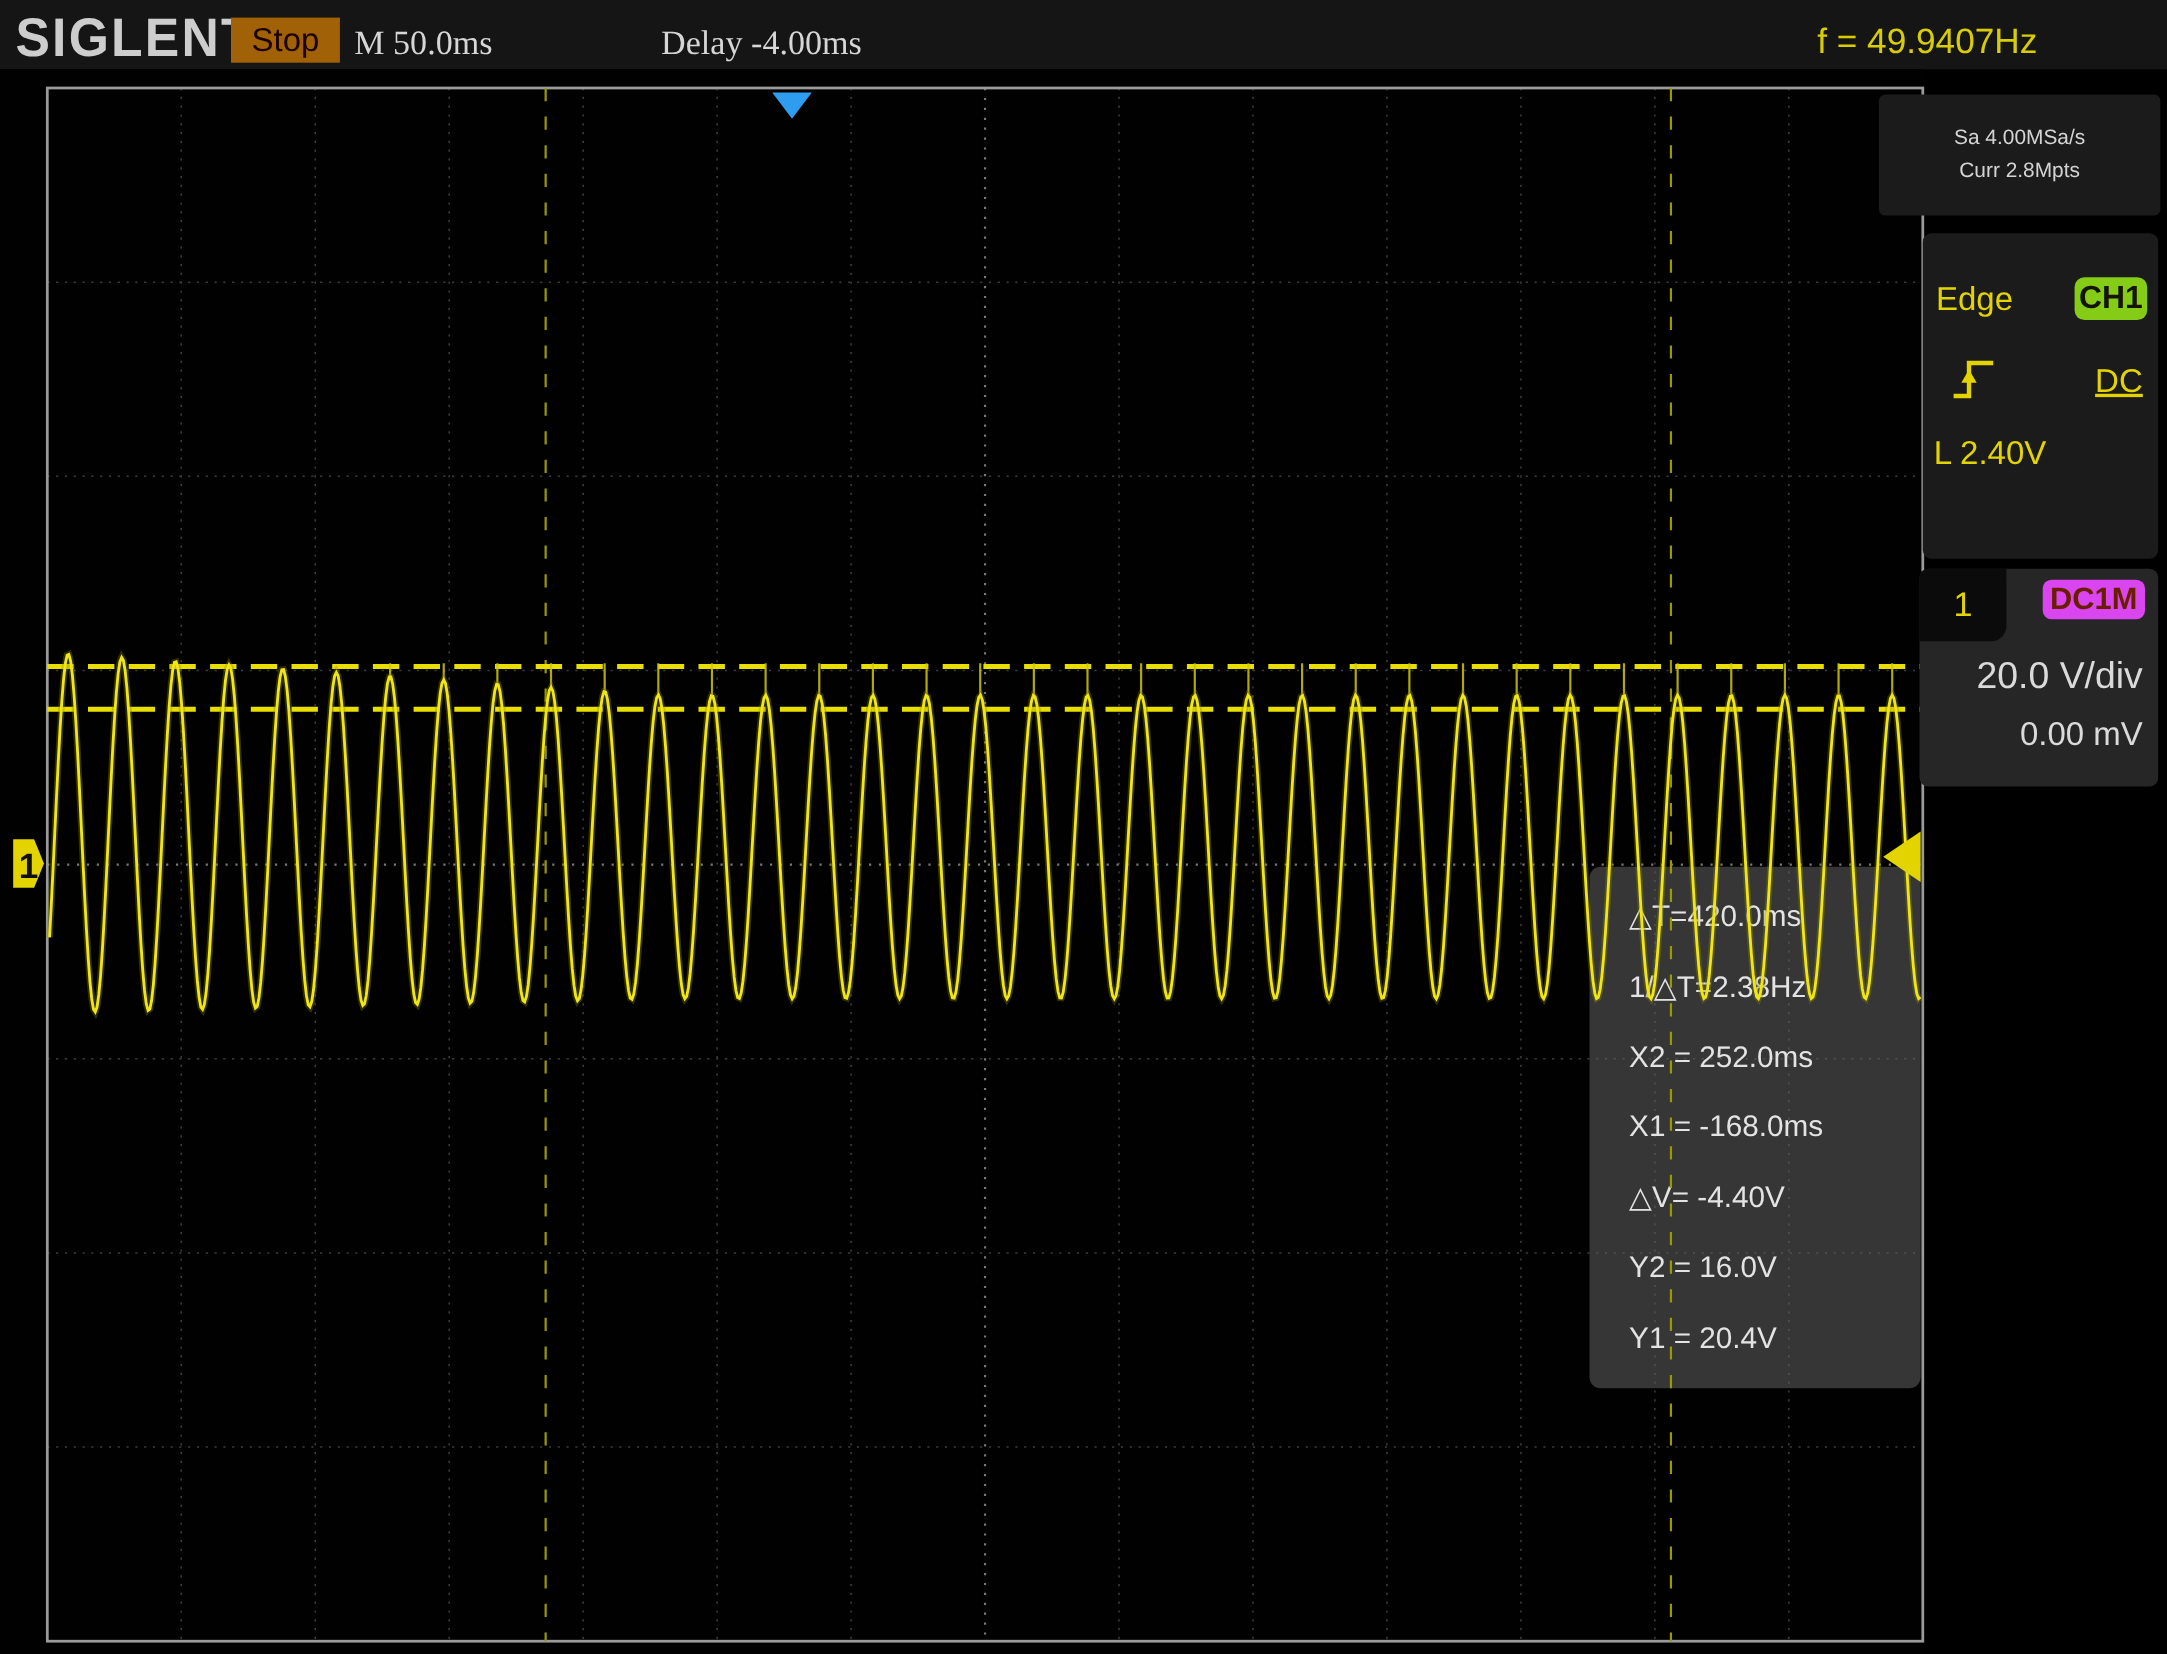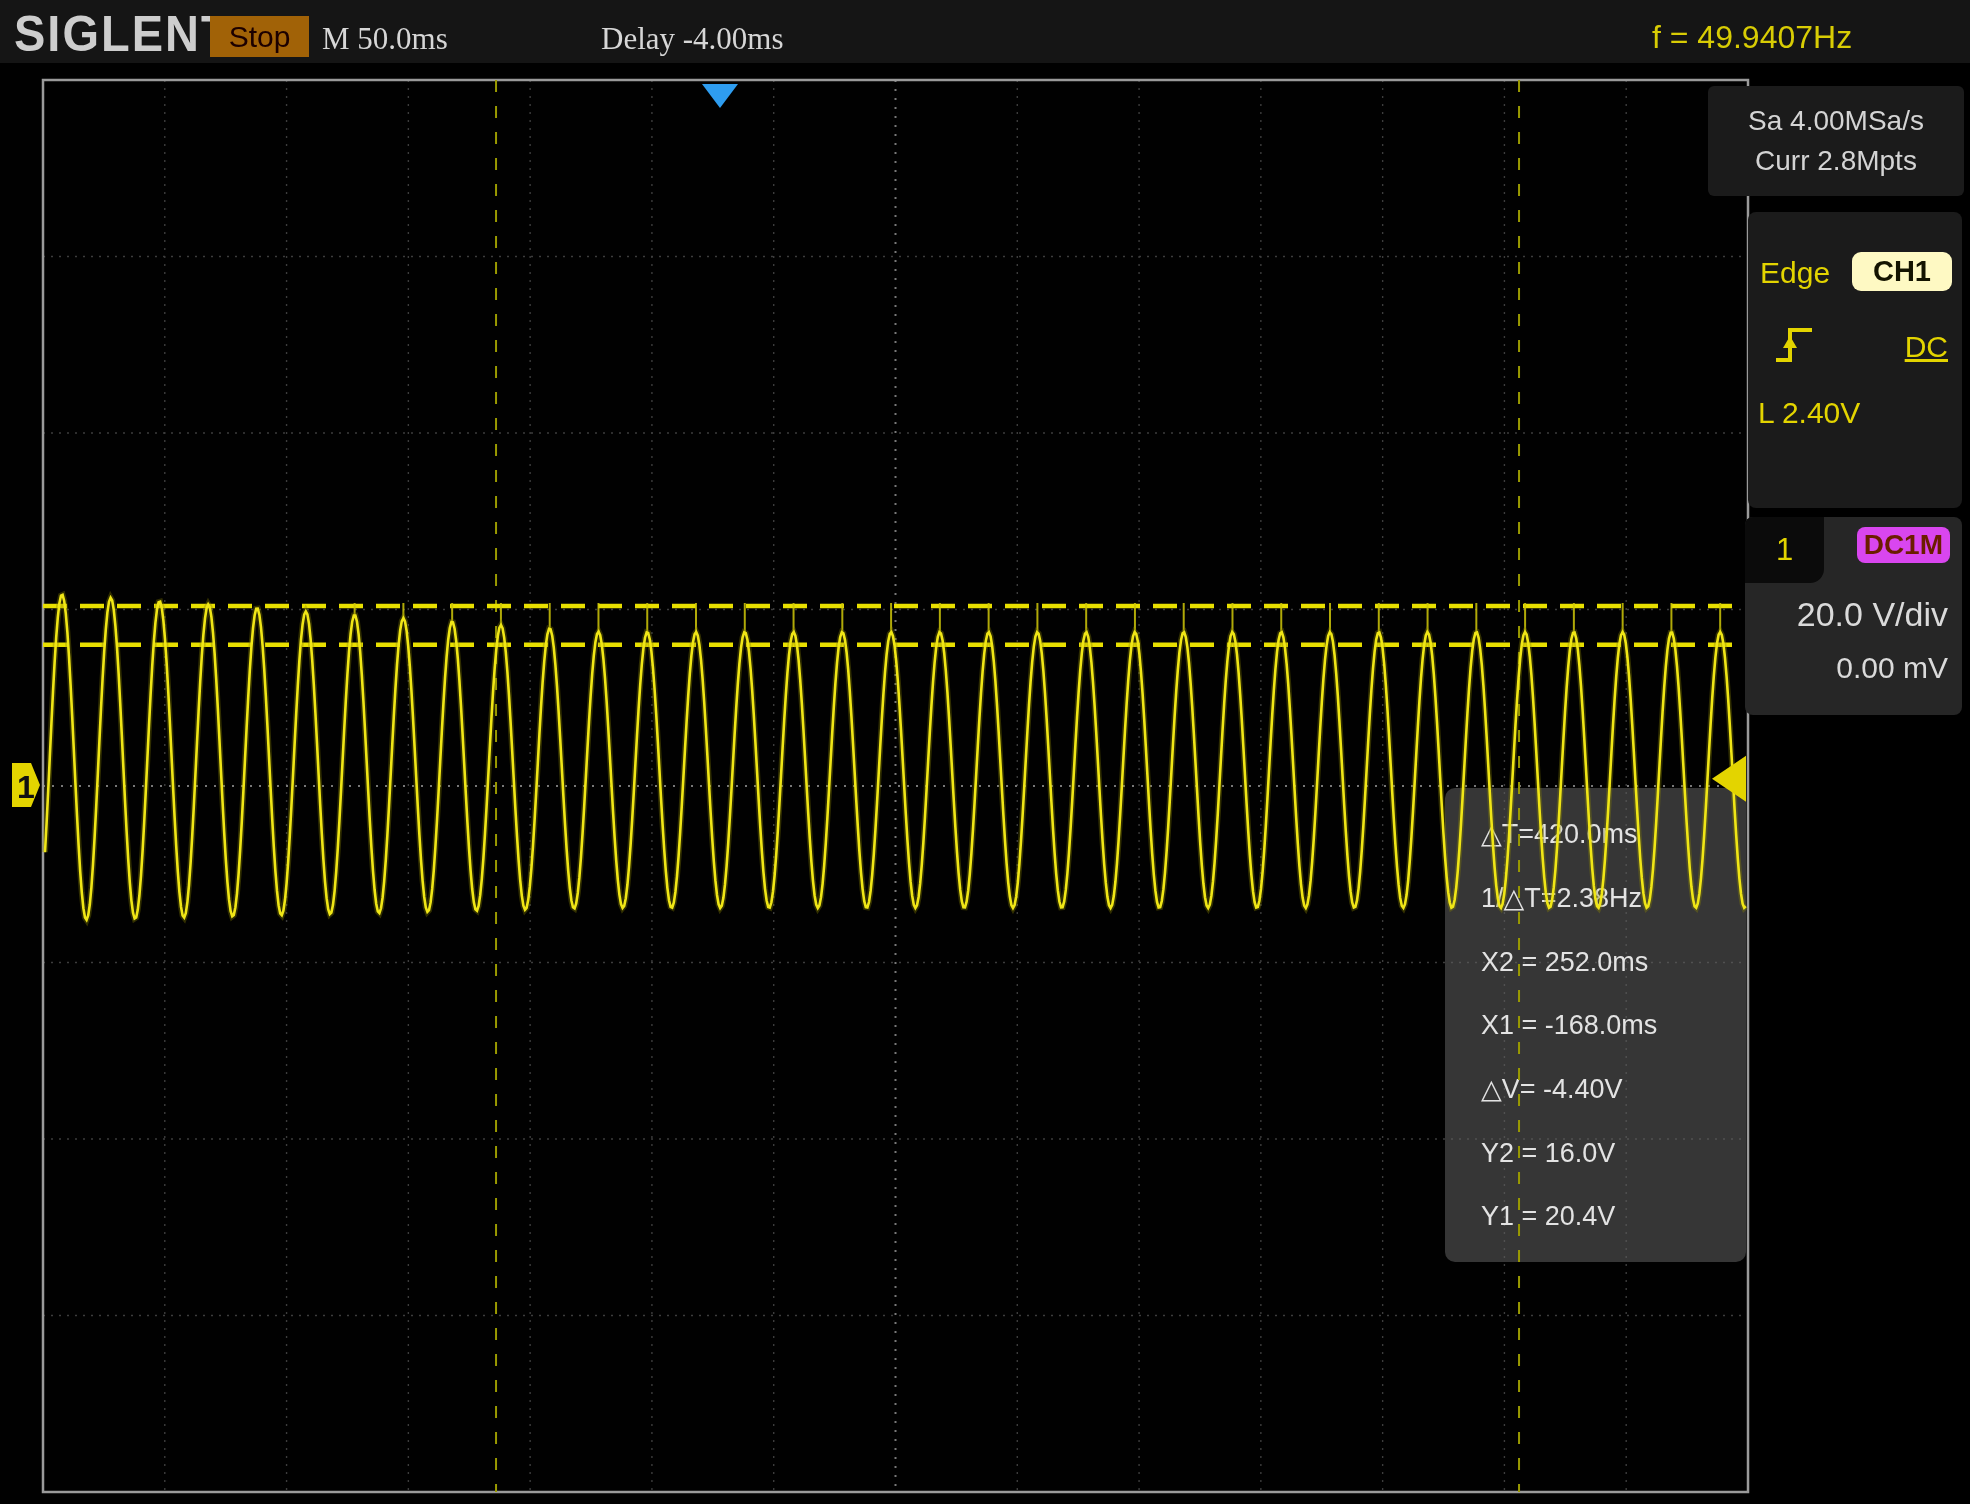--- a/index.html
+++ b/index.html
@@ -21,26 +21,26 @@
   
   .measure-box{position:absolute;left:1445px;top:788px;width:301px;height:474px;
                background:rgba(98,98,98,.55);border-radius:10px;
                display:flex;flex-direction:column;justify-content:space-around;
                padding:14px 6px 14px 36px;box-sizing:border-box;}
   .measure-box div{font-size:27px;color:#e3e3e3;white-space:nowrap;}
   
   .panel{position:absolute;background:#1b1b1b;border-radius:6px;box-sizing:border-box;}
   .acq-panel{left:1708px;top:86px;width:256px;height:110px;
              display:flex;flex-direction:column;justify-content:center;align-items:center;gap:8px;}
-  .acq-panel div{font-size:28px;color:#d4d4d4;white-space:nowrap;}
+  .acq-panel div{font-size:19px;color:#d4d4d4;white-space:nowrap;}
   .trig-panel{left:1748px;top:212px;width:214px;height:296px;border-radius:8px;}
   .yellow{color:#e3d400;}
   .trig-type{position:absolute;left:12px;top:44px;font-size:30px;}
-  .trig-src{position:absolute;right:10px;top:40px;background:#fef9c3;color:#141400;
-            font-size:29px;font-weight:bold;padding:3px 21px;border-radius:9px;}
+  .trig-src{position:absolute;right:10px;top:40px;background:#84cc16;color:#141400;
+            font-size:29px;font-weight:bold;padding:3px 4px;border-radius:9px;}
   .trig-slope{position:absolute;left:22px;top:104px;}
   .trig-coupling{position:absolute;right:14px;top:118px;font-size:30px;text-decoration:underline;}
   .trig-level{position:absolute;left:10px;top:184px;font-size:30px;white-space:nowrap;}
   .ch-panel{left:1745px;top:517px;width:217px;height:198px;background:#262626;border-radius:8px;}
   .ch-tab{position:absolute;left:0;top:0;width:79px;height:66px;background:#0b0b0b;
           border-radius:8px 0 14px 0;display:flex;align-items:center;justify-content:center;
           font-size:31px;color:#e3d400;}
   .ch-coupling{position:absolute;right:12px;top:10px;background:#d946ef;color:#6b1d00;
                font-size:28px;font-weight:bold;padding:2px 7px;border-radius:8px;}
   .ch-scale{position:absolute;right:14px;top:78px;font-size:34px;color:#dadada;white-space:nowrap;}

